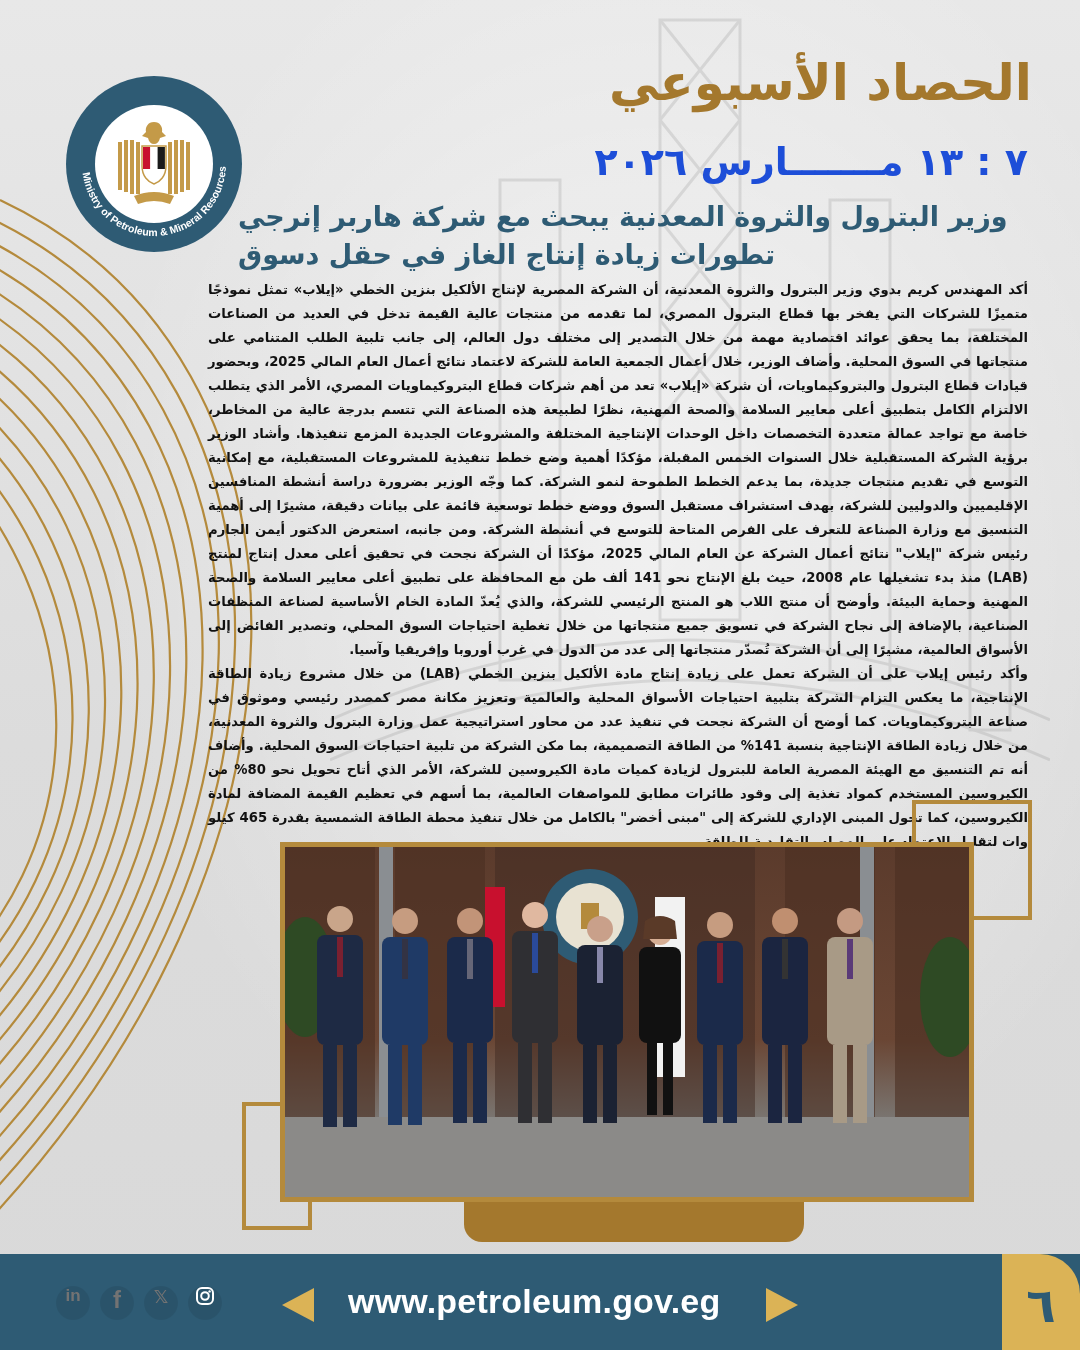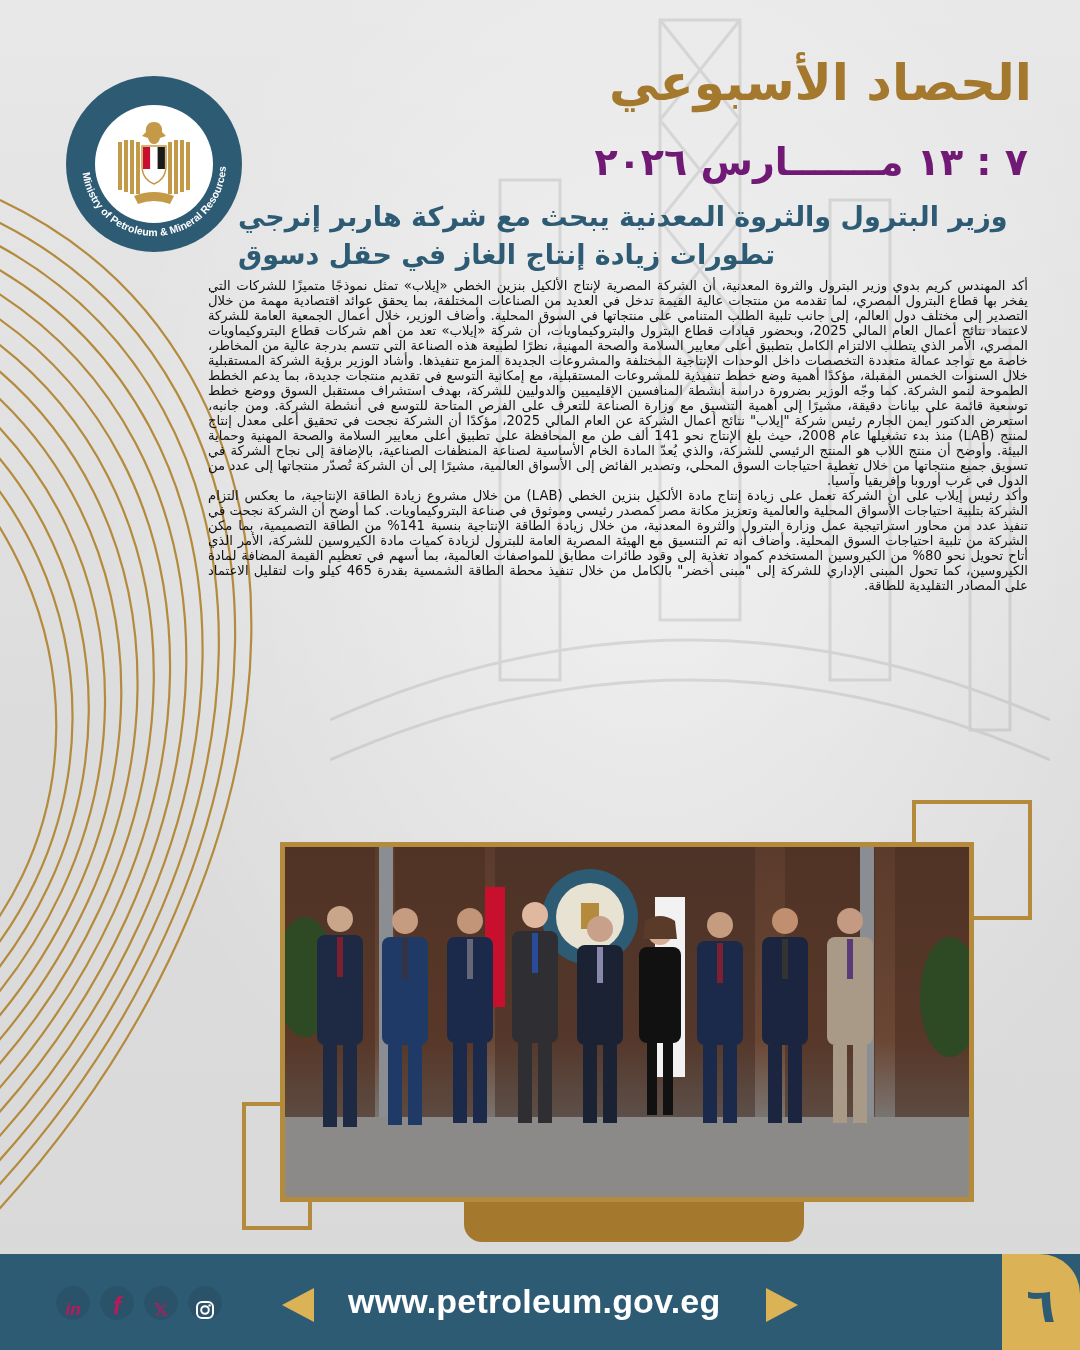--- a/index.html
+++ b/index.html
@@ -37,35 +37,35 @@
   .logo svg.ring { position: absolute; inset: 0; }
 
   
   .header-title {
     position: absolute; right: 48px; top: 54px;
     font-size: 50px; font-weight: bold; color: #a4782d;
     direction: rtl; letter-spacing: 0;
   }
   .header-date {
     position: absolute; right: 52px; top: 140px;
-    font-size: 38px; font-weight: bold; color: #701a75;
+    font-size: 38px; font-weight: bold; color: #1d4ed8;
     direction: rtl;
   }
   .headline {
     position: absolute; right: 52px; top: 198px; width: 790px;
     font-size: 27px; font-weight: bold; color: #2e5b74;
     direction: rtl; text-align: left; line-height: 38px;
   }
 
   
   .body-text {
     position: absolute; right: 52px; top: 278px; width: 820px;
     direction: rtl; text-align: justify; text-align-last: right;
-    font-size: 13.2px; font-weight: normal; color: #111;
-    line-height: 15px;
+    font-size: 13.2px; font-weight: bold; color: #111;
+    line-height: 24px;
   }
   .body-text p { margin: 0; }
 
   
   .frame-tr {
     position: absolute; left: 912px; top: 800px; width: 120px; height: 120px;
     border: 4px solid #b48a3c;
   }
   .frame-bl {
     position: absolute; left: 242px; top: 1102px; width: 70px; height: 128px;
@@ -96,22 +96,22 @@
   .page-num {
     font-size: 48px; font-weight: bold; color: #2e5b74;
     margin-top: 6px;
   }
   .social {
     position: absolute; left: 56px; top: 1286px; display: flex; gap: 10px;
   }
   .social .ic {
     width: 34px; height: 34px; border-radius: 50%;
     background: rgba(0,0,0,0.08);
-    display: flex; align-items: flex-end; justify-content: center;
-    color: #be185d; font-weight: bold; font-family: "Liberation Sans", sans-serif; font-style: italic;
+    display: flex; align-items: flex-start; justify-content: center;
+    color: #737373; font-weight: bold; font-family: "Liberation Sans", sans-serif;
   }
   .url {
     position: absolute; left: 348px; top: 1282px;
     font-family: "Liberation Sans", sans-serif; font-weight: bold;
     font-size: 34px; color: #fff; letter-spacing: 0.2px; text-align: center;
   }
   .arrow-left {
     position: absolute; left: 282px; top: 1288px;
     width: 0; height: 0;
     border-top: 17px solid transparent; border-bottom: 17px solid transparent;

